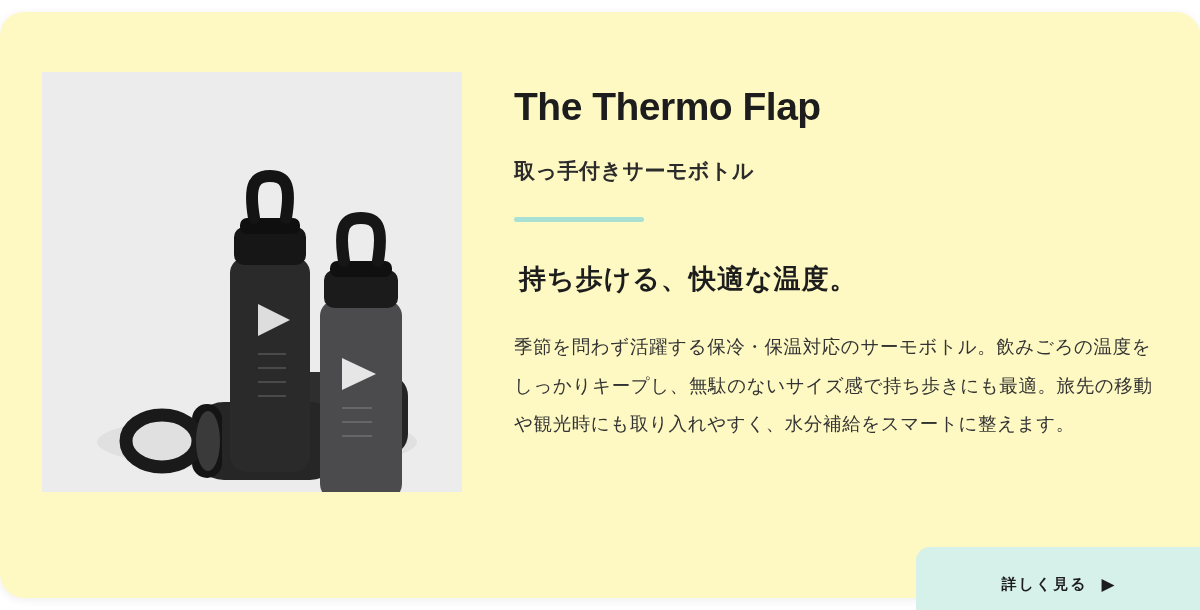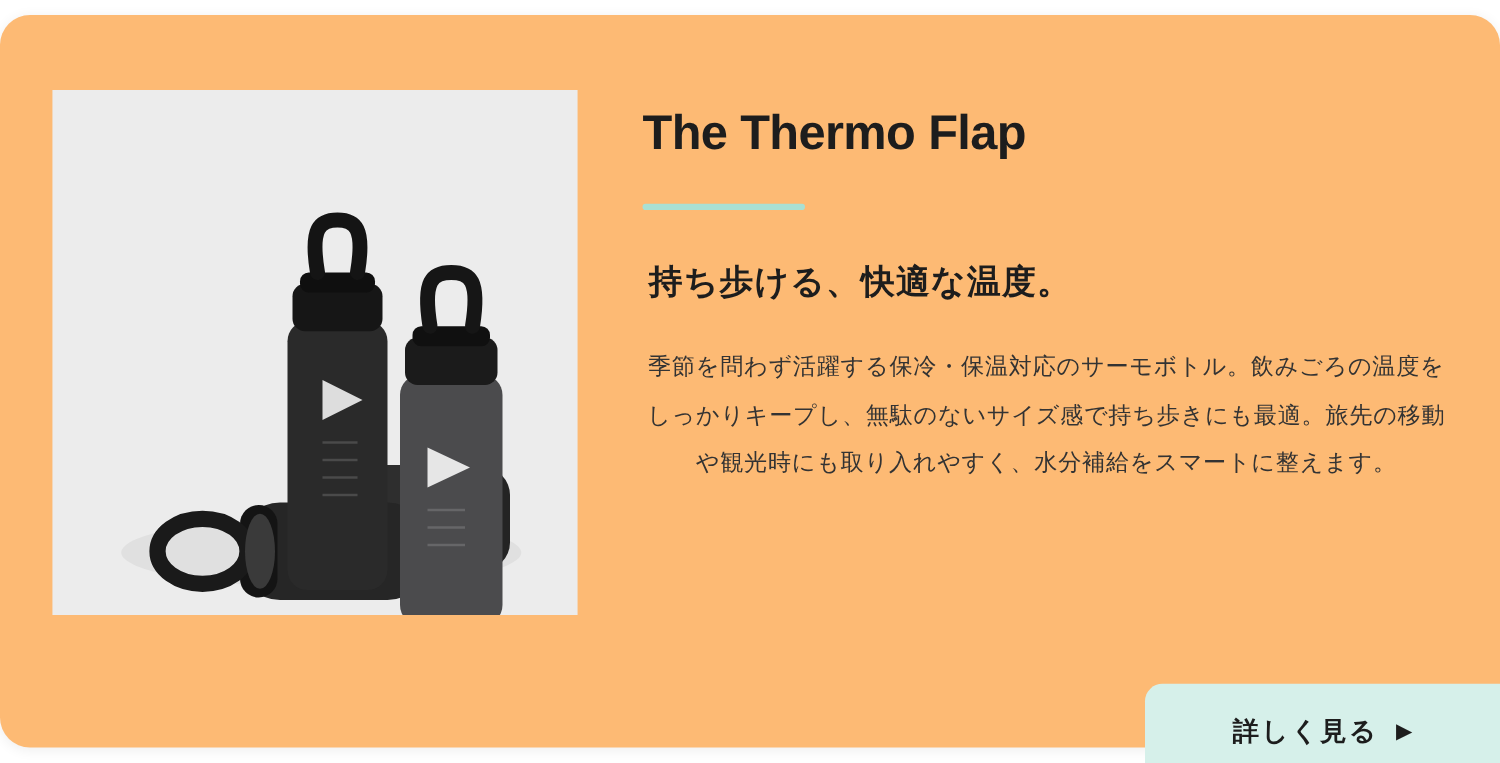--- a/index.html
+++ b/index.html
@@ -12,21 +12,21 @@
     background: #ffffff;
     font-family: "Liberation Sans", "DejaVu Sans", sans-serif;
     overflow: hidden;
   }
   .card {
     position: absolute;
     left: 0px;
     top: 12px;
     width: 1200px;
     height: 586px;
-    background: #fdba74;
+    background: #fef9c3;
     border-radius: 24px;
     box-shadow: 0 2px 10px rgba(0,0,0,0.07);
     box-sizing: border-box;
   }
   .product-image {
     position: absolute;
     left: 42px;
     top: 60px;
     width: 420px;
     height: 420px;
@@ -76,39 +76,38 @@
   }
   .body-text {
     font-size: 18.5px;
     line-height: 2.1;
     color: #333333;
     margin: 0;
     padding-top: 26px;
     width: 646px;
     letter-spacing: 0.6px;
     font-weight: 500;
-    text-align: center;
   }
   .cta {
     position: absolute;
     left: 916px;
     top: 535px;
     width: 284px;
     height: 75px;
     background: #d6f0ea;
     border-top-left-radius: 14px;
     border-bottom-left-radius: 0;
     display: flex;
     align-items: center;
     justify-content: center;
     cursor: pointer;
     box-sizing: border-box;
   }
   .cta-label {
-    font-size: 21px;
+    font-size: 15px;
     font-weight: bold;
     color: #1d1d1d;
     letter-spacing: 2px;
   }
   .cta-arrow {
     font-size: 17px;
     color: #1d1d1d;
     margin-left: 14px;
     line-height: 1;
   }
@@ -160,20 +159,21 @@
           <line x1="300" y1="336" x2="330" y2="336"></line>
           <line x1="300" y1="350" x2="330" y2="350"></line>
           <line x1="300" y1="364" x2="330" y2="364"></line>
         </g>
       </g>
     </svg>
   </div>
 
   <div class="content">
     <h1 class="title">The Thermo Flap</h1>
+    <h2 class="subtitle">取っ手付きサーモボトル</h2>
     <div class="rule"></div>
     <h3 class="headline">持ち歩ける、快適な温度。</h3>
     <p class="body-text">季節を問わず活躍する保冷・保温対応のサーモボトル。飲みごろの温度をしっかりキープし、無駄のないサイズ感で持ち歩きにも最適。旅先の移動や観光時にも取り入れやすく、水分補給をスマートに整えます。</p>
   </div>
 
   <div class="cta">
     <span class="cta-label">詳しく見る</span>
     <span class="cta-arrow">▶</span>
   </div>
 

